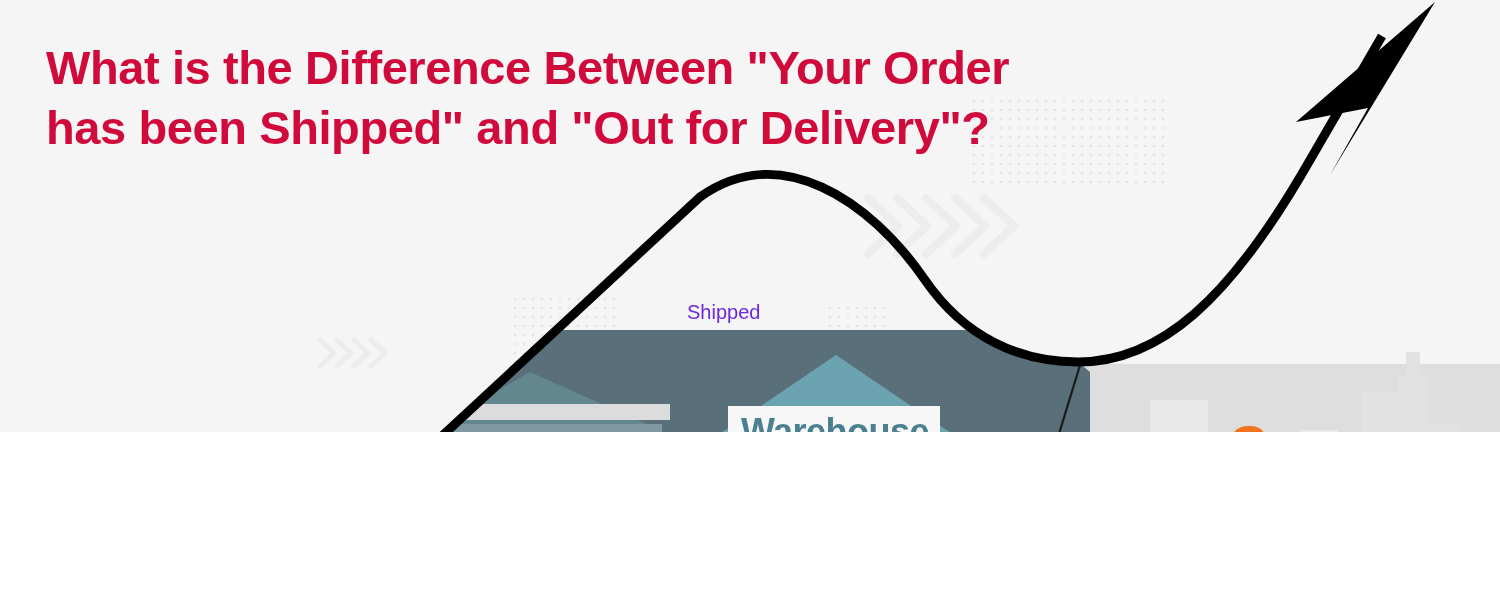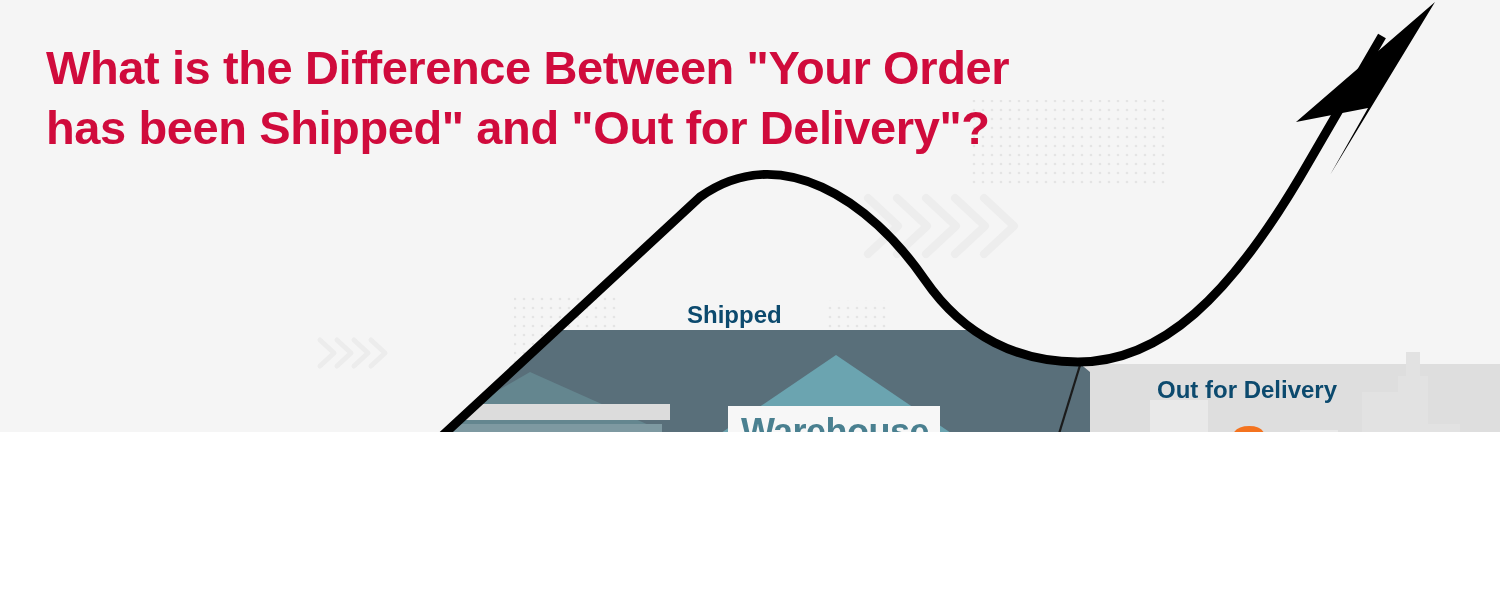--- a/index.html
+++ b/index.html
@@ -33,23 +33,23 @@
     font-weight:bold;
     color:#d00b3c;
     letter-spacing:-0.4px;
     white-space:nowrap;
   }
 
   
   .stage-label{
     position:absolute;
     z-index:38;
-    font-size:24px;
-    color:#0c4a6e;
-    font-weight:bold;
+    font-size:20px;
+    color:#6d28d9;
+    font-weight:normal;
     white-space:nowrap;
   }
   #label-shipped{ left:687px; top:301px; }
   #label-ofd{ left:1157px; top:376px; }
 </style>
 </head>
 <body>
 
 <div id="banner">
 
@@ -357,21 +357,20 @@
       <path d="M1435,2 L1296,122 L1368,108 L1330,175 Z" fill="#000000"></path>
     </g>
   </svg>
 
   <h1 class="heading">
     <span class="line">What is the Difference Between "Your Order</span>
     <span class="line">has been Shipped" and "Out for Delivery"?</span>
   </h1>
 
   <div class="stage-label" id="label-shipped">Shipped</div>
-  <div class="stage-label" id="label-ofd">Out for Delivery</div>
 
 <div id="warehouse-sign-text">Warehouse</div>
   </div>
 
 <style>
   #warehouse-sign-text{
     position:absolute;
     left:740px;
     top:411px;
     width:190px;

